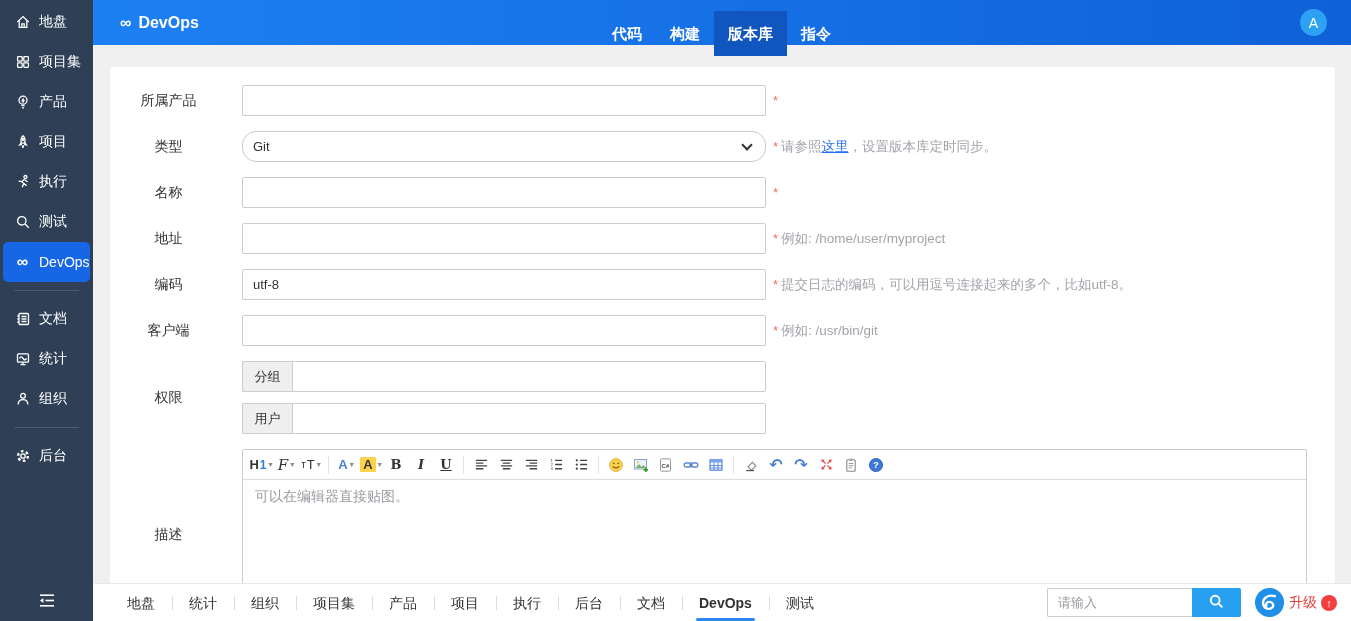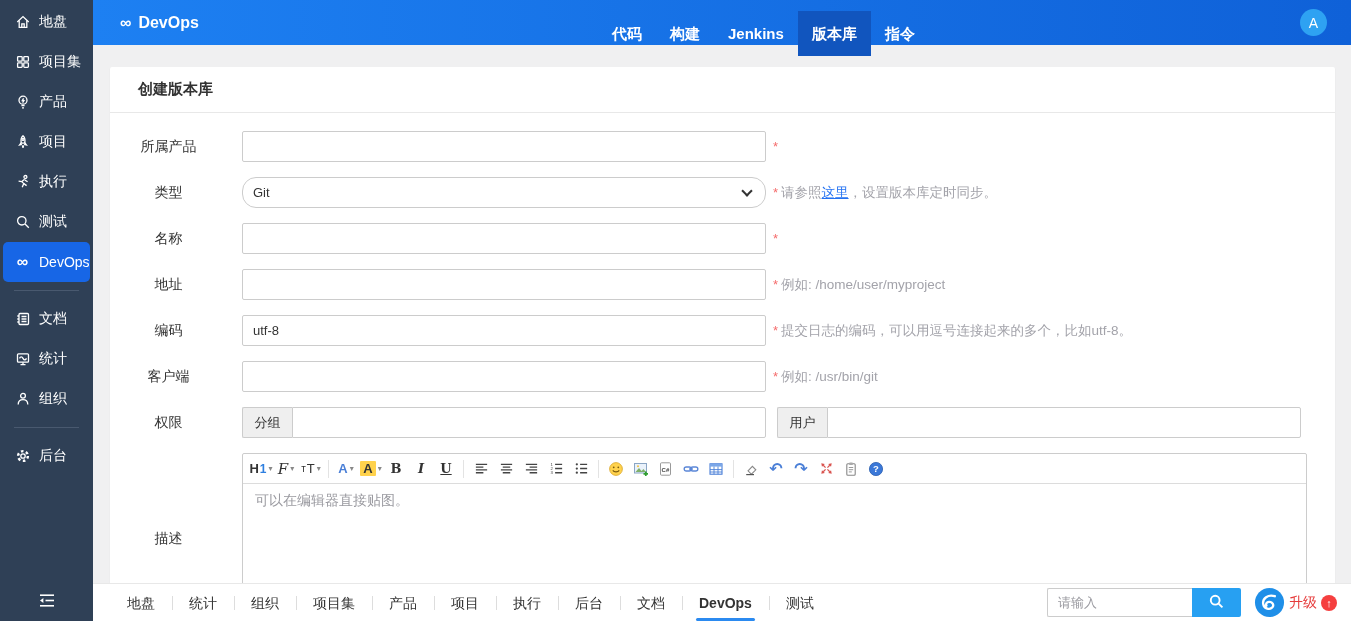--- a/index.html
+++ b/index.html
@@ -52,21 +52,21 @@
     padding:0 10px; font-size:13px; color:#333; outline:none; background:#fff; }
   .select-box { position:relative; width:524px; height:31px; border:1px solid #ccc;
     border-radius:14px; padding:0 10px; font-size:13px; color:#333;
     line-height:29px; cursor:pointer; background:#fff; }
   .chev { position:absolute; right:14px; top:9px; width:8px; height:8px;
     border-right:2px solid #333; border-bottom:2px solid #333;
     transform:rotate(45deg); }
   .req { color:#f56c6c; margin-left:7px; font-size:13px; }
   .help { color:#a3a3aa; font-size:13.5px; margin-left:3px; }
   .help a { color:#2472f2; text-decoration:underline; cursor:pointer; }
-  .acl-col { margin-left:15px; display:flex; gap:11px; }
+  .acl-col { margin-left:15px; display:flex; flex-direction:column; gap:11px; }
   .igroup { display:flex; }
   .addon { width:50px; background:#efefef; border:1px solid #ccc;
     border-right:none; border-radius:2px 0 0 2px; display:flex;
     align-items:center; justify-content:center; font-size:13px; color:#333; }
   .igroup .tinput { width:474px; border-radius:0 2px 2px 0; }
 
   
   .editor { margin-left:15px; width:1065px; border:1px solid #ccc;
     border-radius:2px; background:#fff; }
   .ed-toolbar { height:30px; display:flex; align-items:center; padding:0 6px;
@@ -242,30 +242,28 @@
 </aside>
 
 <header class="topbar">
   <div class="brand">
     <span class="inf">∞</span>
     <span>DevOps</span>
   </div>
   <nav class="top-menu">
     <span class="top-menu-item">代码</span>
     <span class="top-menu-item">构建</span>
-    <span class="top-menu-item">Jenkins</span>
     <span class="top-menu-item active">版本库</span>
     <span class="top-menu-item">指令</span>
   </nav>
   <div class="avatar">A</div>
 </header>
 
 <main class="main">
   <section class="card">
-    <div class="card-header">创建版本库</div>
     <div class="form">
 
       <div class="form-row">
         <label class="form-label">所属产品</label>
         <div class="ctrl">
           <input class="tinput" value="" style="">
           <span class="req">*</span>
         </div>
       </div>
 

